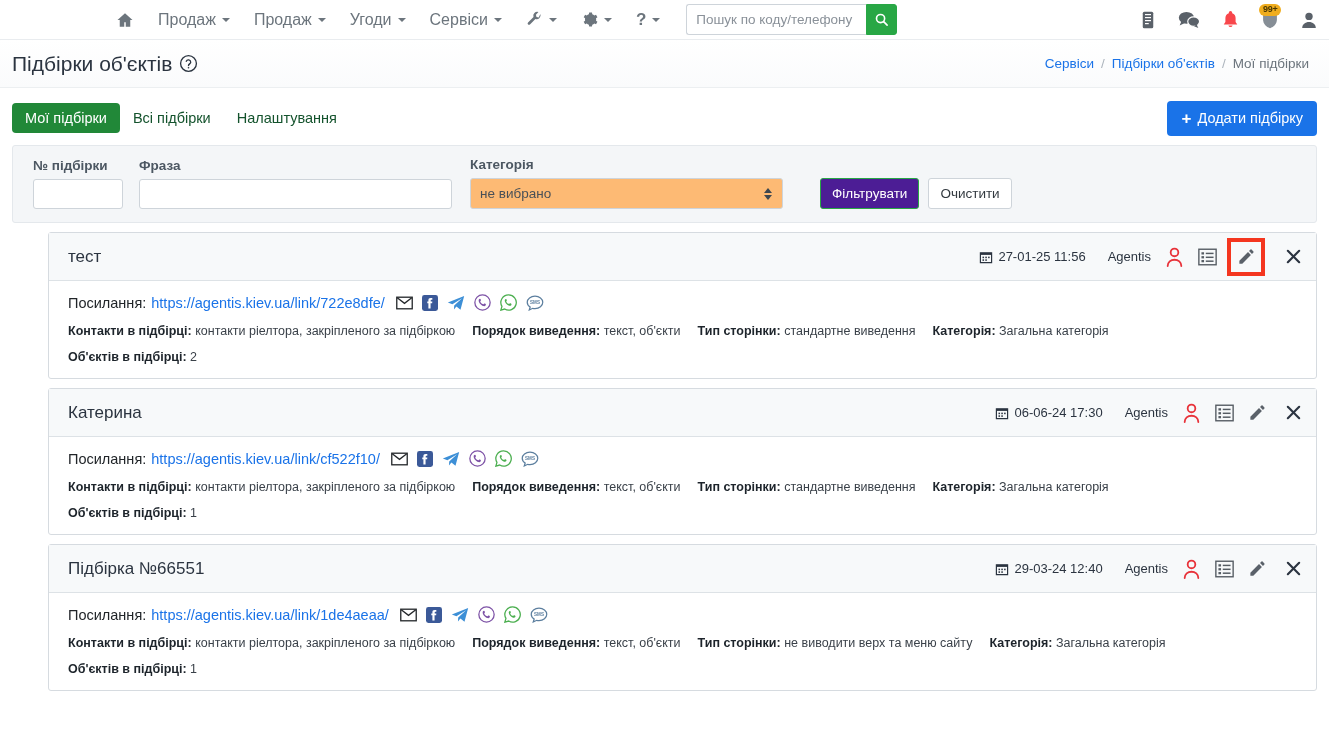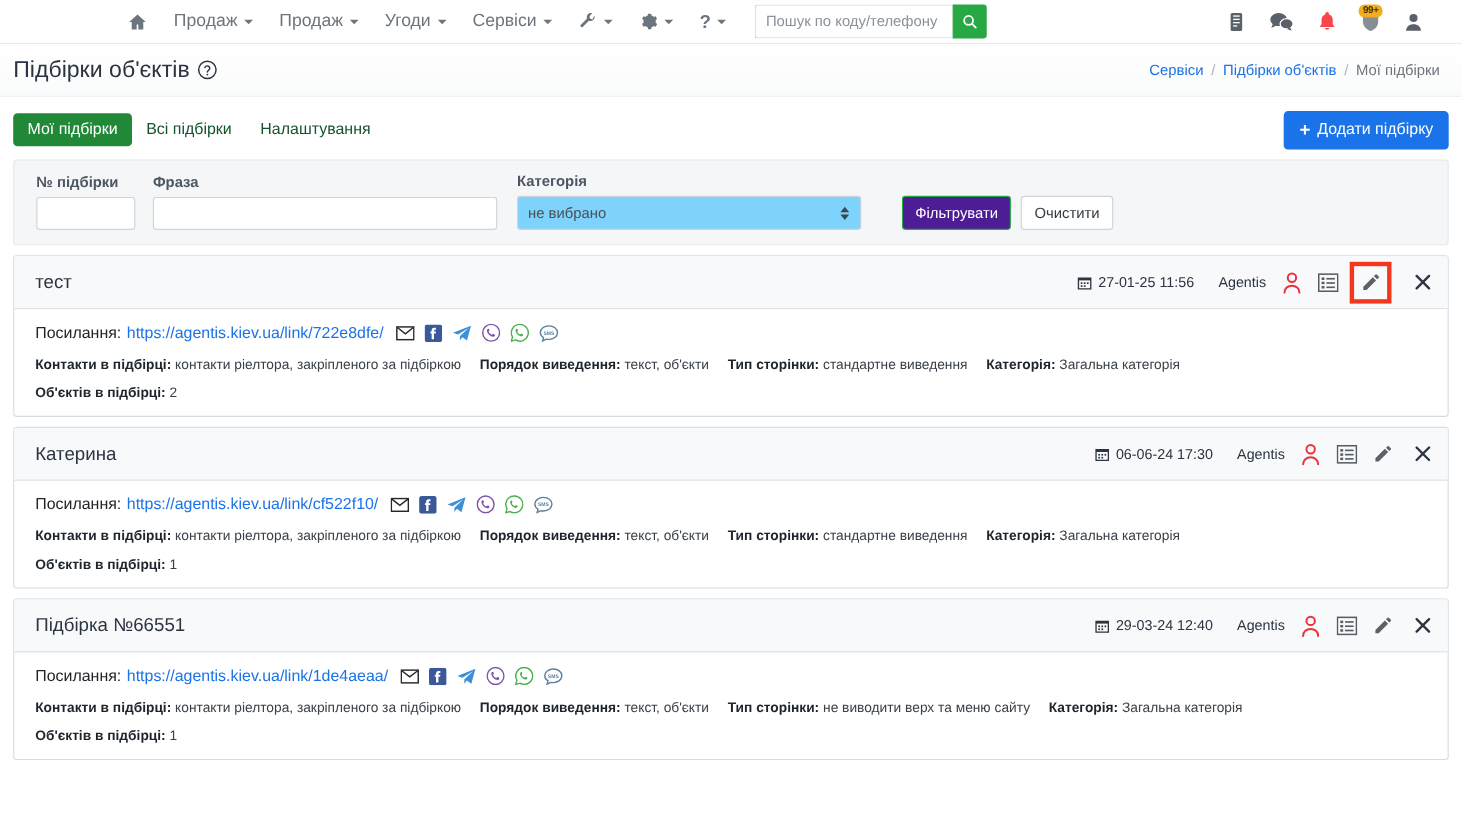--- a/index.html
+++ b/index.html
@@ -63,21 +63,21 @@
     width: 31px; height: 31px;
     background: #28a745;
     border: 1px solid #28a745;
     border-radius: 0 3px 3px 0;
     display: flex; align-items: center; justify-content: center;
     cursor: pointer;
     padding: 0;
   }
   .nav-right {
     position: absolute;
-    right: 36px;
+    right: 12px;
     display: flex;
     align-items: center;
     gap: 22px;
   }
   .nav-icon { cursor: pointer; display: flex; align-items: center; position: relative; }
   .badge-99 {
     position: absolute;
     left: -2px; top: -6px;
     background: #f0ad1e;
     color: #4a3700;
@@ -192,21 +192,21 @@
   .f-num { width: 90px; margin-left: 7px; }
   .f-num-label { margin-left: 7px; }
   .f-phrase { width: 313px; }
   .g-phrase { margin-left: 16px; }
   .g-cat { margin-left: 18px; }
   .f-select {
     width: 313px;
     height: 31px;
     border: 1px solid #ced4da;
     border-radius: 3px;
-    background: #7dd3fc;
+    background: #fdba74;
     display: flex;
     align-items: center;
     padding: 0 9px;
     font-size: 13.5px;
     color: #495057;
     cursor: pointer;
     position: relative;
   }
   .sel-arrows {
     position: absolute;
@@ -242,20 +242,21 @@
     font-family: "Liberation Sans", sans-serif;
   }
 
   
   .cards { margin-top: 9px; }
   .card {
     border: 1px solid #d6dbe0;
     border-radius: 3px;
     background: #ffffff;
     margin-bottom: 9px;
+    margin-left: 36px;
   }
   .card-head {
     background: #f7f9fa;
     border-bottom: 1px solid #dde2e6;
     height: 48px;
     display: flex;
     align-items: center;
     padding: 0 14px 0 19px;
     position: relative;
   }

